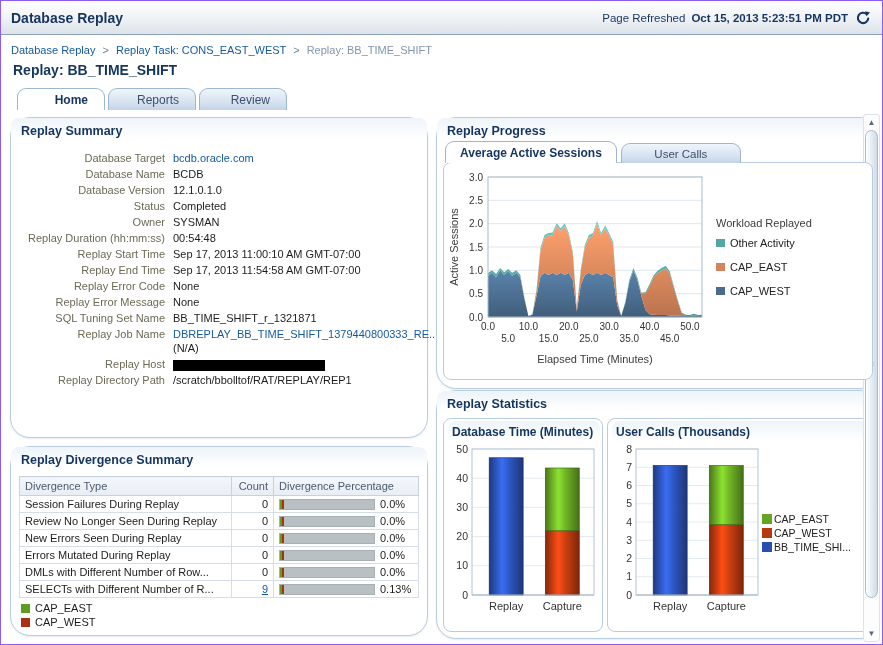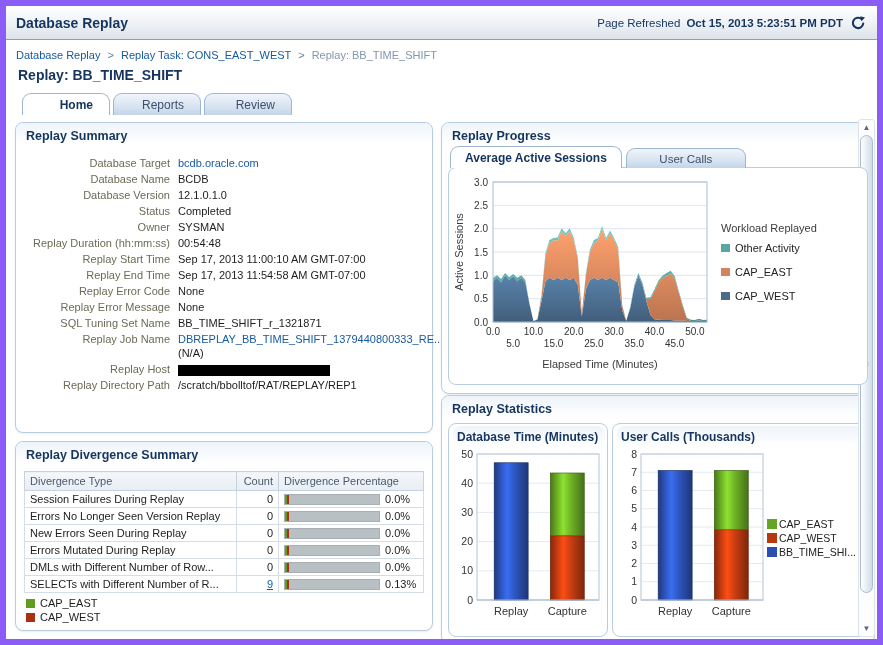--- a/index.html
+++ b/index.html
@@ -1,19 +1,19 @@
 <!DOCTYPE html>
 <html><head>
 <meta charset="utf-8">
 <style>
   * { margin:0; padding:0; box-sizing:border-box; }
   html,body { background:#fff; }
   body { font-family:"Liberation Sans", sans-serif; }
   .frame {
-    width:883px; height:645px; border:6px solid #8b5cf6; background:#fff;
+    width:883px; height:645px; border:1px solid #8b5cf6; background:#fff;
     position:relative; overflow:hidden; display:flex; flex-direction:column;
   }
   
   .topbar {
     height:34px; flex:0 0 34px; display:flex; align-items:center; justify-content:space-between;
     padding:0 10px; background:linear-gradient(180deg,#ffffff 0%,#eef1f5 55%,#dde3ea 100%);
     border-bottom:1px solid #8ba1ba;
   }
   .topbar .app-title { font-size:14px; font-weight:bold; color:#15355e; }
   .refresh-area { display:flex; align-items:center; gap:6px; font-size:11.5px; color:#15355e; }
@@ -31,21 +31,21 @@
     min-width:88px; text-align:right; padding:4px 16px 3px; margin-right:3px; font-size:12px;
     color:#3e4f6b; background:linear-gradient(180deg,#f0f5fb 0%,#d3e0ef 70%,#c3d4e8 100%);
     border:1px solid #9db6d2; border-bottom:none; border-radius:9px 9px 0 0; cursor:pointer;
   }
   .tab.active { background:#ffffff; font-weight:bold; color:#15355e; }
   
   .content { flex:1; display:flex; padding:7px 2px 8px 9px; gap:8px; position:relative; overflow:hidden; }
   .col-left { width:418px; flex:0 0 418px; display:flex; flex-direction:column; gap:8px; }
   .col-right { flex:1; display:flex; flex-direction:column; gap:1px; min-width:0; }
   .panel {
-    border:1px solid #b9cde2; border-radius:8px; background:#fff;
+    border:1px solid #b9cde2; border-radius:20px; background:#fff;
     box-shadow:0 1px 2px rgba(120,150,180,.18);
   }
   .panel-hd {
     padding:6px 10px 3px; font-size:12.5px; font-weight:bold; color:#15355e;
     background:linear-gradient(180deg,#eef4fa 0%,#ffffff 90%); border-radius:8px 8px 0 0;
   }
   
   .summary-body { padding:10px 8px 6px 4px; }
   .fgrid { display:grid; grid-template-columns:150px 1fr; column-gap:8px; row-gap:2px; font-size:11px; line-height:14px; }
   .flabel { text-align:right; color:#6c6a55; }
@@ -213,21 +213,21 @@
                     <div class="pctcell">
                       <span class="pctbar">
                         <span class="tick-g"></span>
                         <span class="tick-r"></span>
                       </span>
                       <span class="pcttext">0.0%</span>
                     </div>
                   </td>
               </tr>
               <tr>
-                <td>Errors No Longer Seen Version Replay</td>
+                <td>Review No Longer Seen During Replay</td>
                 <td class="num">0</td>
                 <td>
                     <div class="pctcell">
                       <span class="pctbar">
                         <span class="tick-g"></span>
                         <span class="tick-r"></span>
                       </span>
                       <span class="pcttext">0.0%</span>
                     </div>
                   </td>

